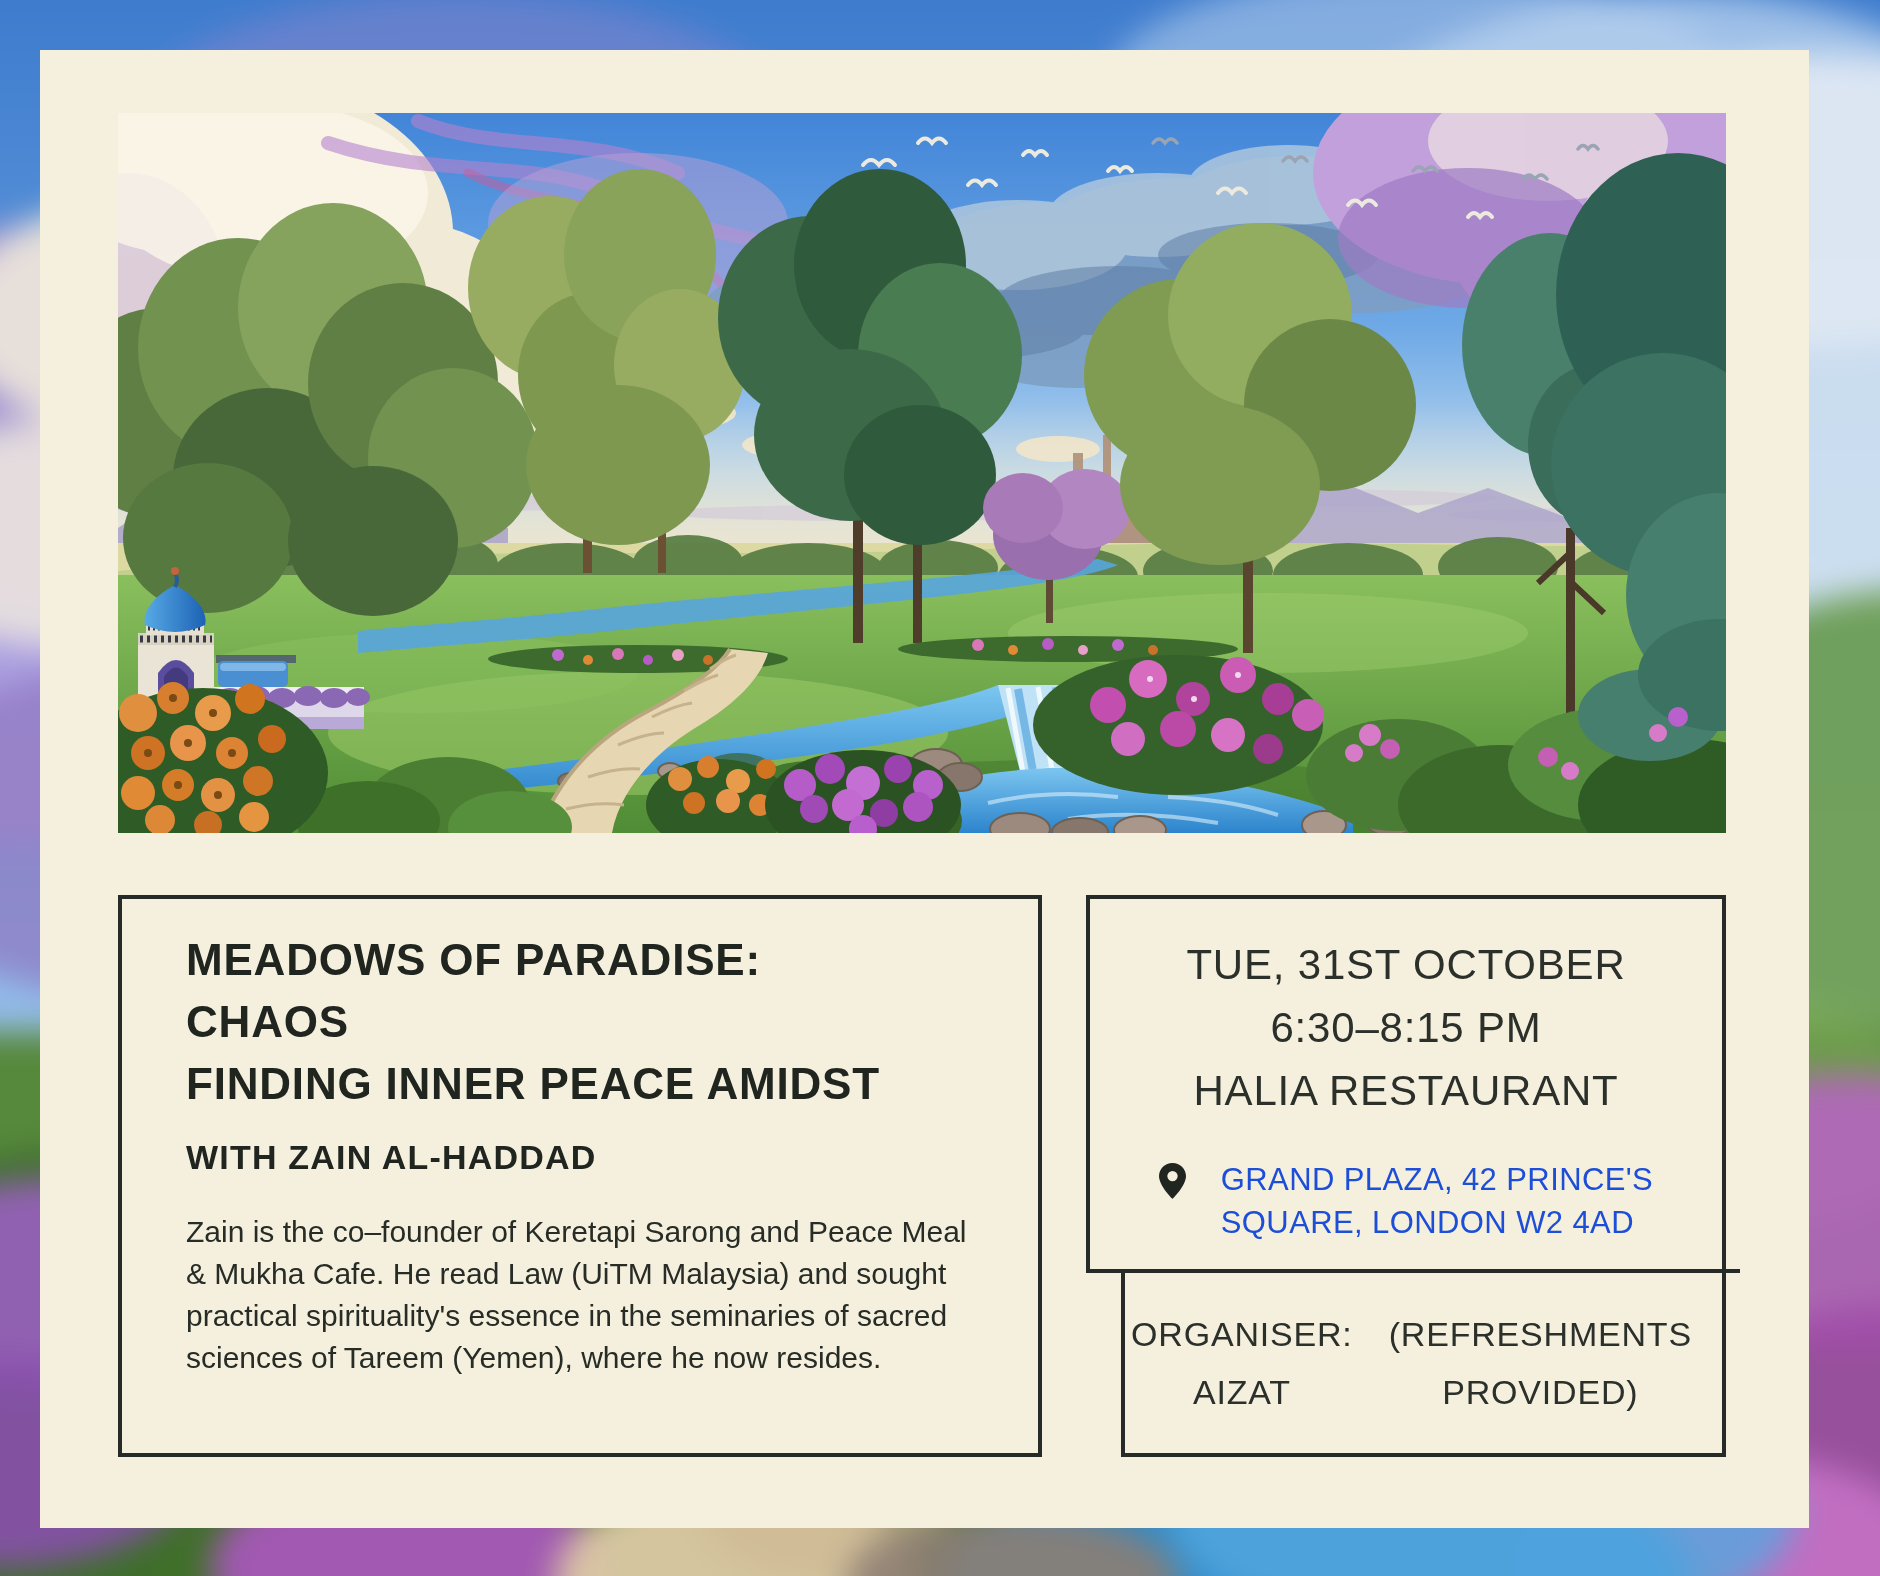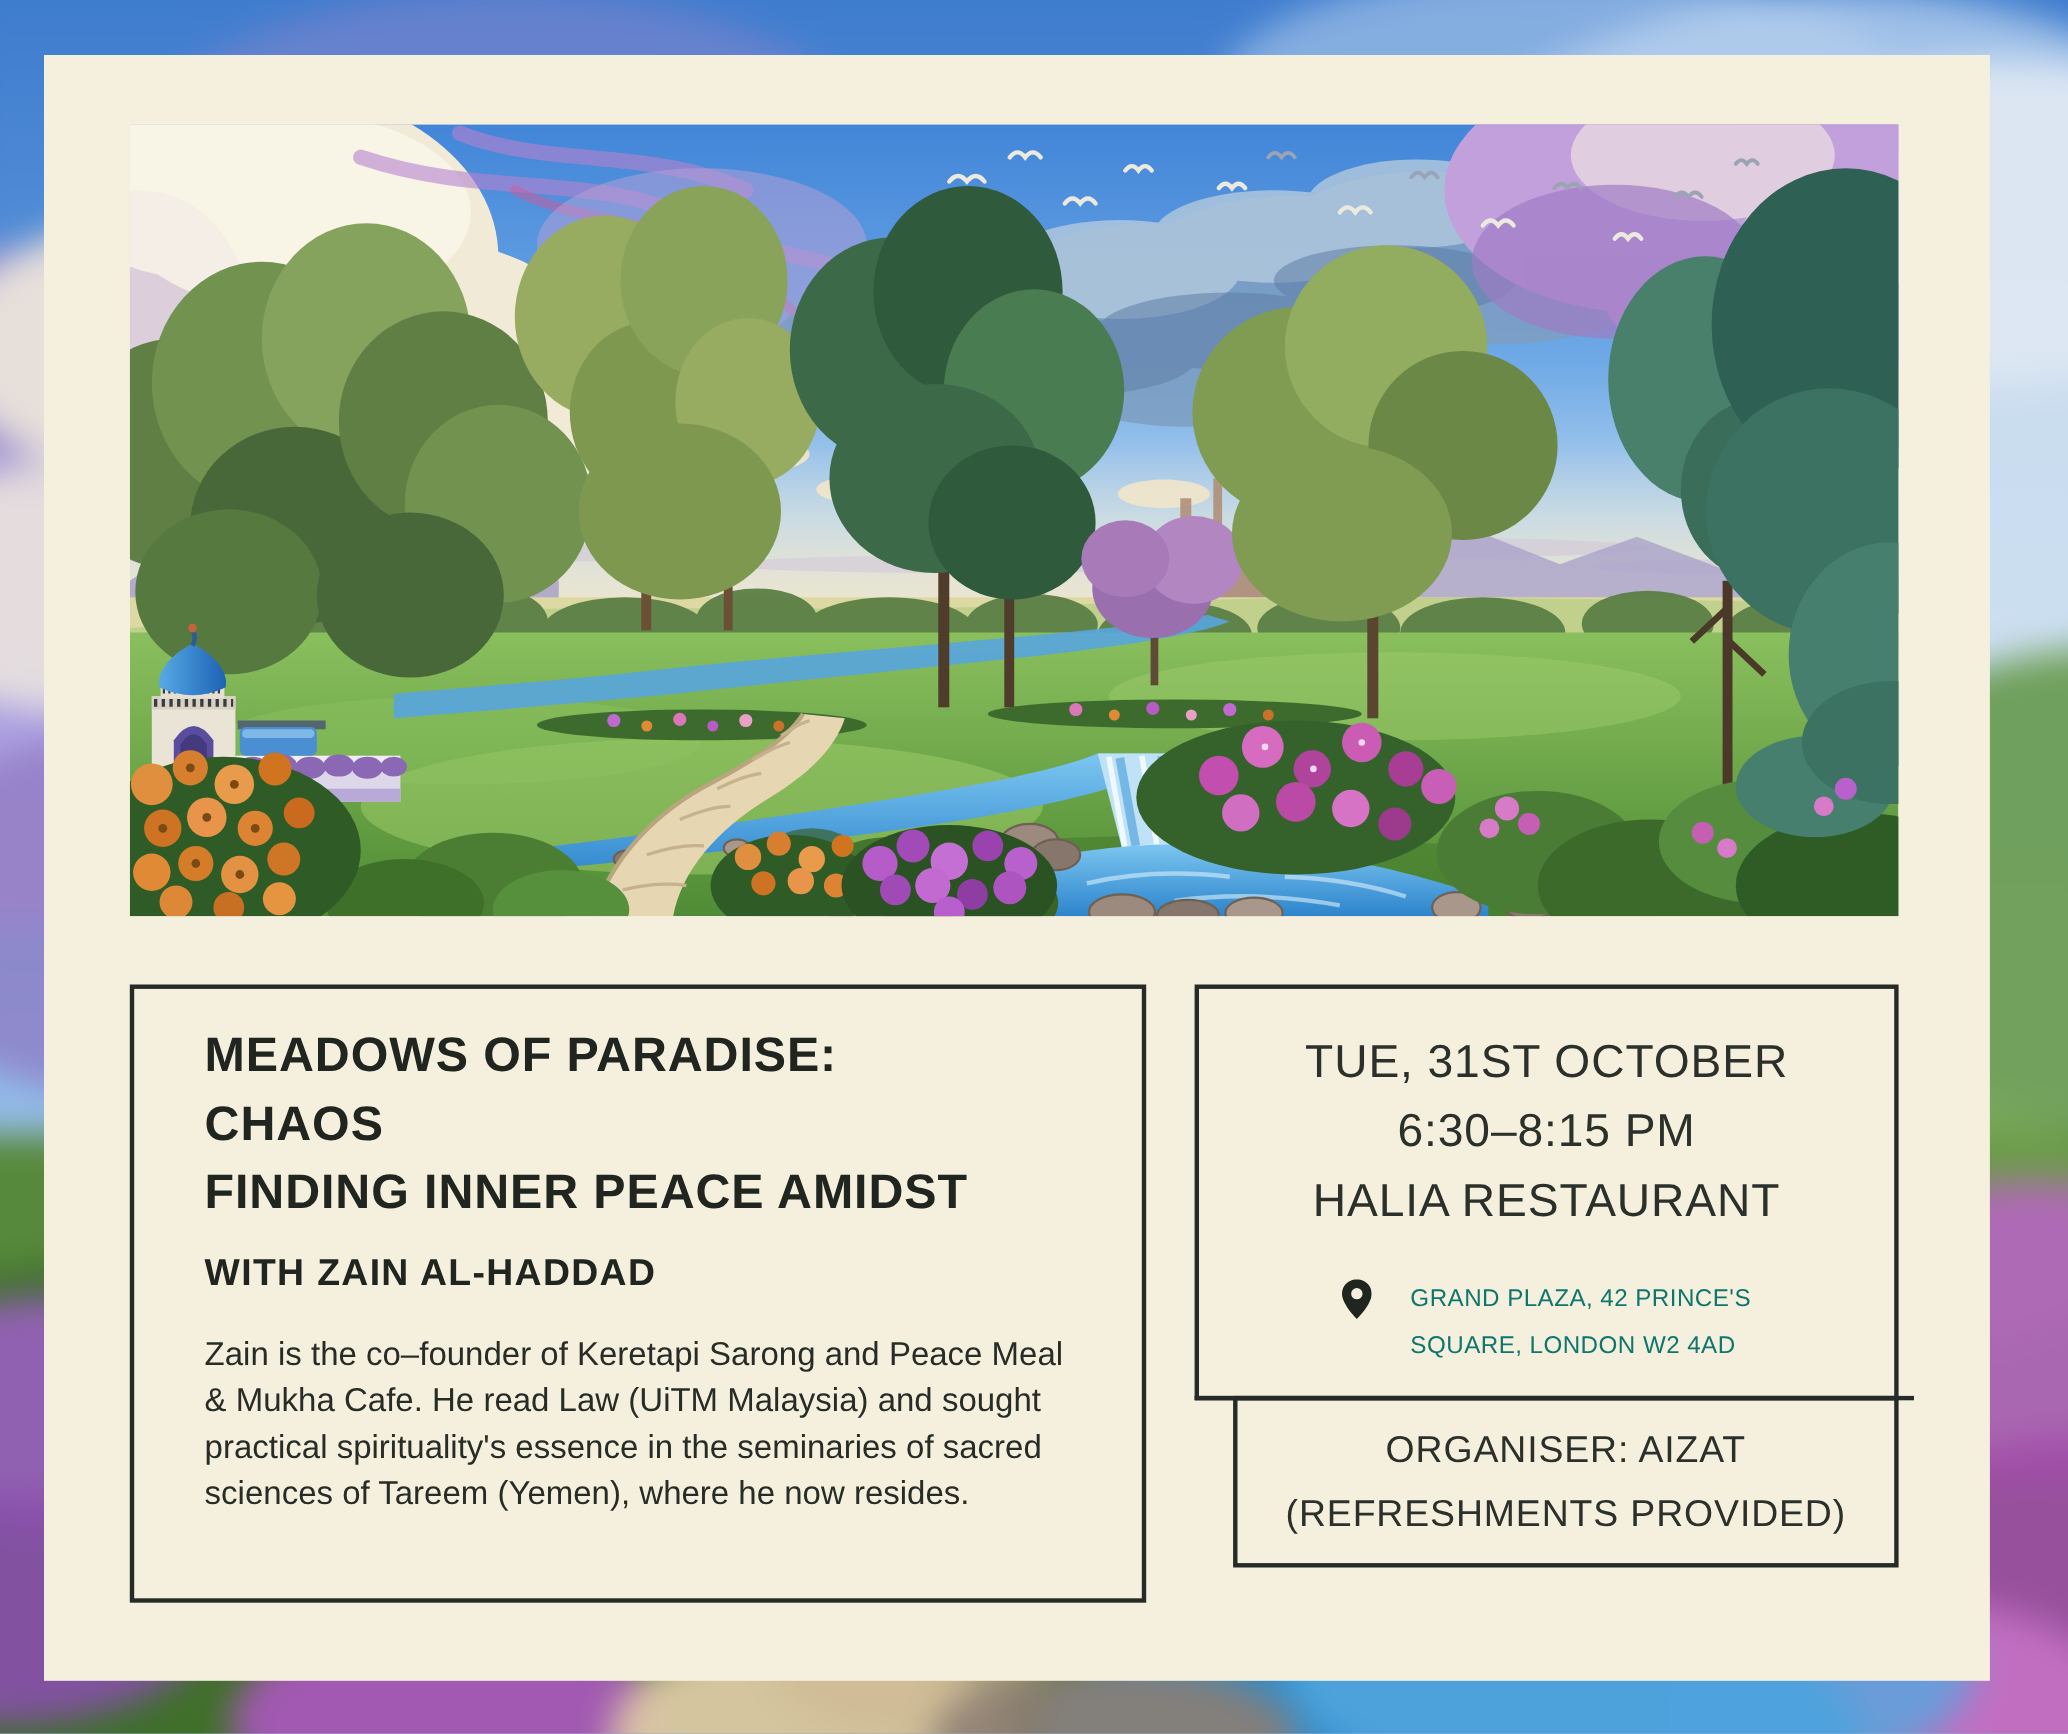--- a/index.html
+++ b/index.html
@@ -16,29 +16,29 @@
     background:#f5f0de;
   }
   .hero{position:absolute;left:78px;top:63px;width:1608px;height:720px;overflow:hidden;}
   .hero svg{display:block;width:100%;height:100%;}
   .content{position:absolute;left:78px;top:845px;width:1608px;height:562px;display:flex;}
   .box{box-sizing:border-box;border:4px solid #272b28;}
   .left-box{width:924px;height:562px;padding:30px 56px 0 64px;}
   .right-col{width:688px;margin-left:-4px;display:flex;flex-direction:column;padding-left:48px;}
   .schedule-box{height:378px;display:flex;flex-direction:column;align-items:center;padding-top:34px;position:relative;}
   .schedule-box::after{content:"";position:absolute;left:-4px;right:-18px;bottom:-4px;height:4px;background:#272b28;}
-  .organiser-box{height:156px;margin-top:-4px;display:flex;flex-direction:column;align-items:center;justify-content:center;margin-left:35px;}
+  .organiser-box{height:188px;margin-top:-4px;display:flex;flex-direction:row;align-items:center;justify-content:center;margin-left:35px;}
   h1.title{margin:0;font-size:44px;line-height:62px;font-weight:700;letter-spacing:.8px;color:#20251f;}
   h1.title span{display:block;}
   h2.speaker{margin:20px 0 0 0;font-size:34px;line-height:44px;font-weight:700;letter-spacing:1.2px;color:#20251f;}
   p.bio{margin:32px 0 0 0;font-size:30px;line-height:42px;font-weight:400;width:806px;color:#272c26;}
   .sched-line{font-size:42px;line-height:63px;font-weight:400;letter-spacing:.8px;color:#2b302b;text-align:center;}
   .address-row{margin-top:36px;display:flex;align-items:flex-start;gap:15px;}
   .address-row svg{flex:0 0 auto;margin-top:5px;}
-  .addr-line{font-size:22px;line-height:43px;letter-spacing:.4px;color:#0f766e;margin-left:20px;}
+  .addr-line{font-size:31px;line-height:43px;letter-spacing:.4px;color:#1d4ed8;margin-left:20px;}
   .org-line{font-size:34px;line-height:58px;letter-spacing:.8px;color:#2b302b;text-align:center;}
 </style>
 </head>
 <body>
 
 <div class="bg-wrap">
   <svg viewBox="0 0 1880 1576" preserveAspectRatio="none" aria-hidden="true">
     <defs>
       <linearGradient id="bgsky" x1="0" y1="0" x2="0" y2="1">
         <stop offset="0" stop-color="#3b79cc"></stop>

